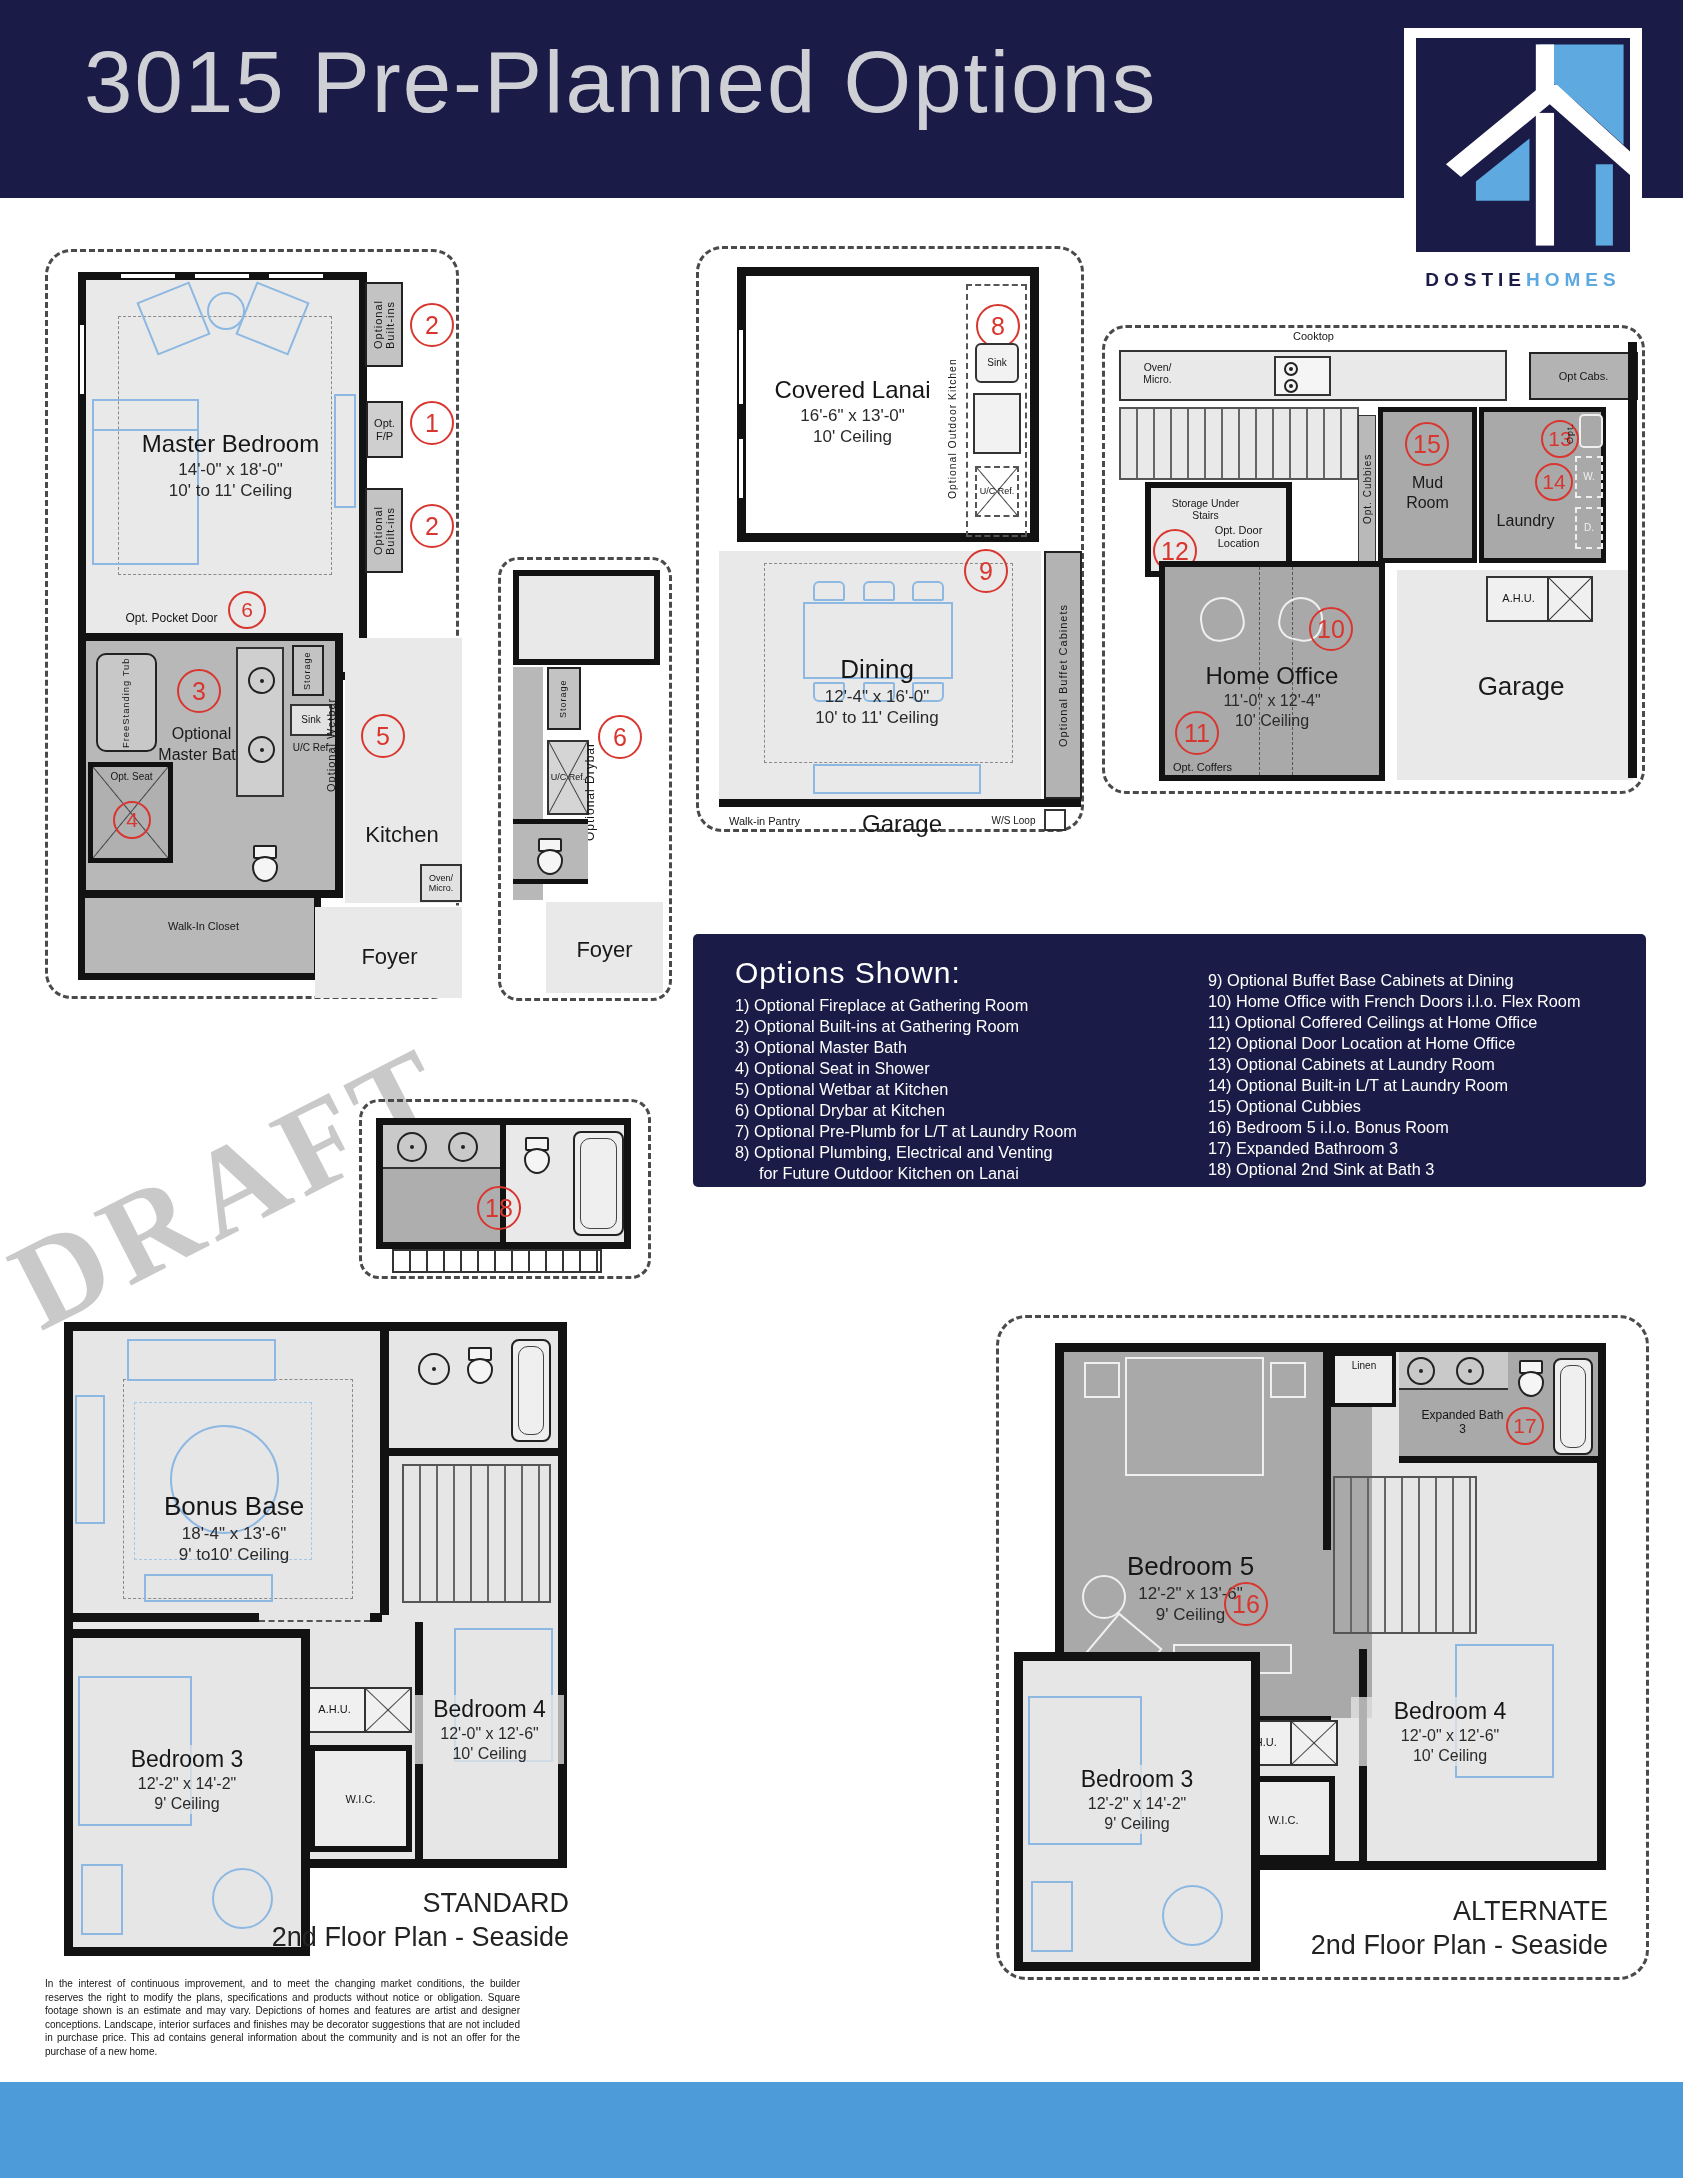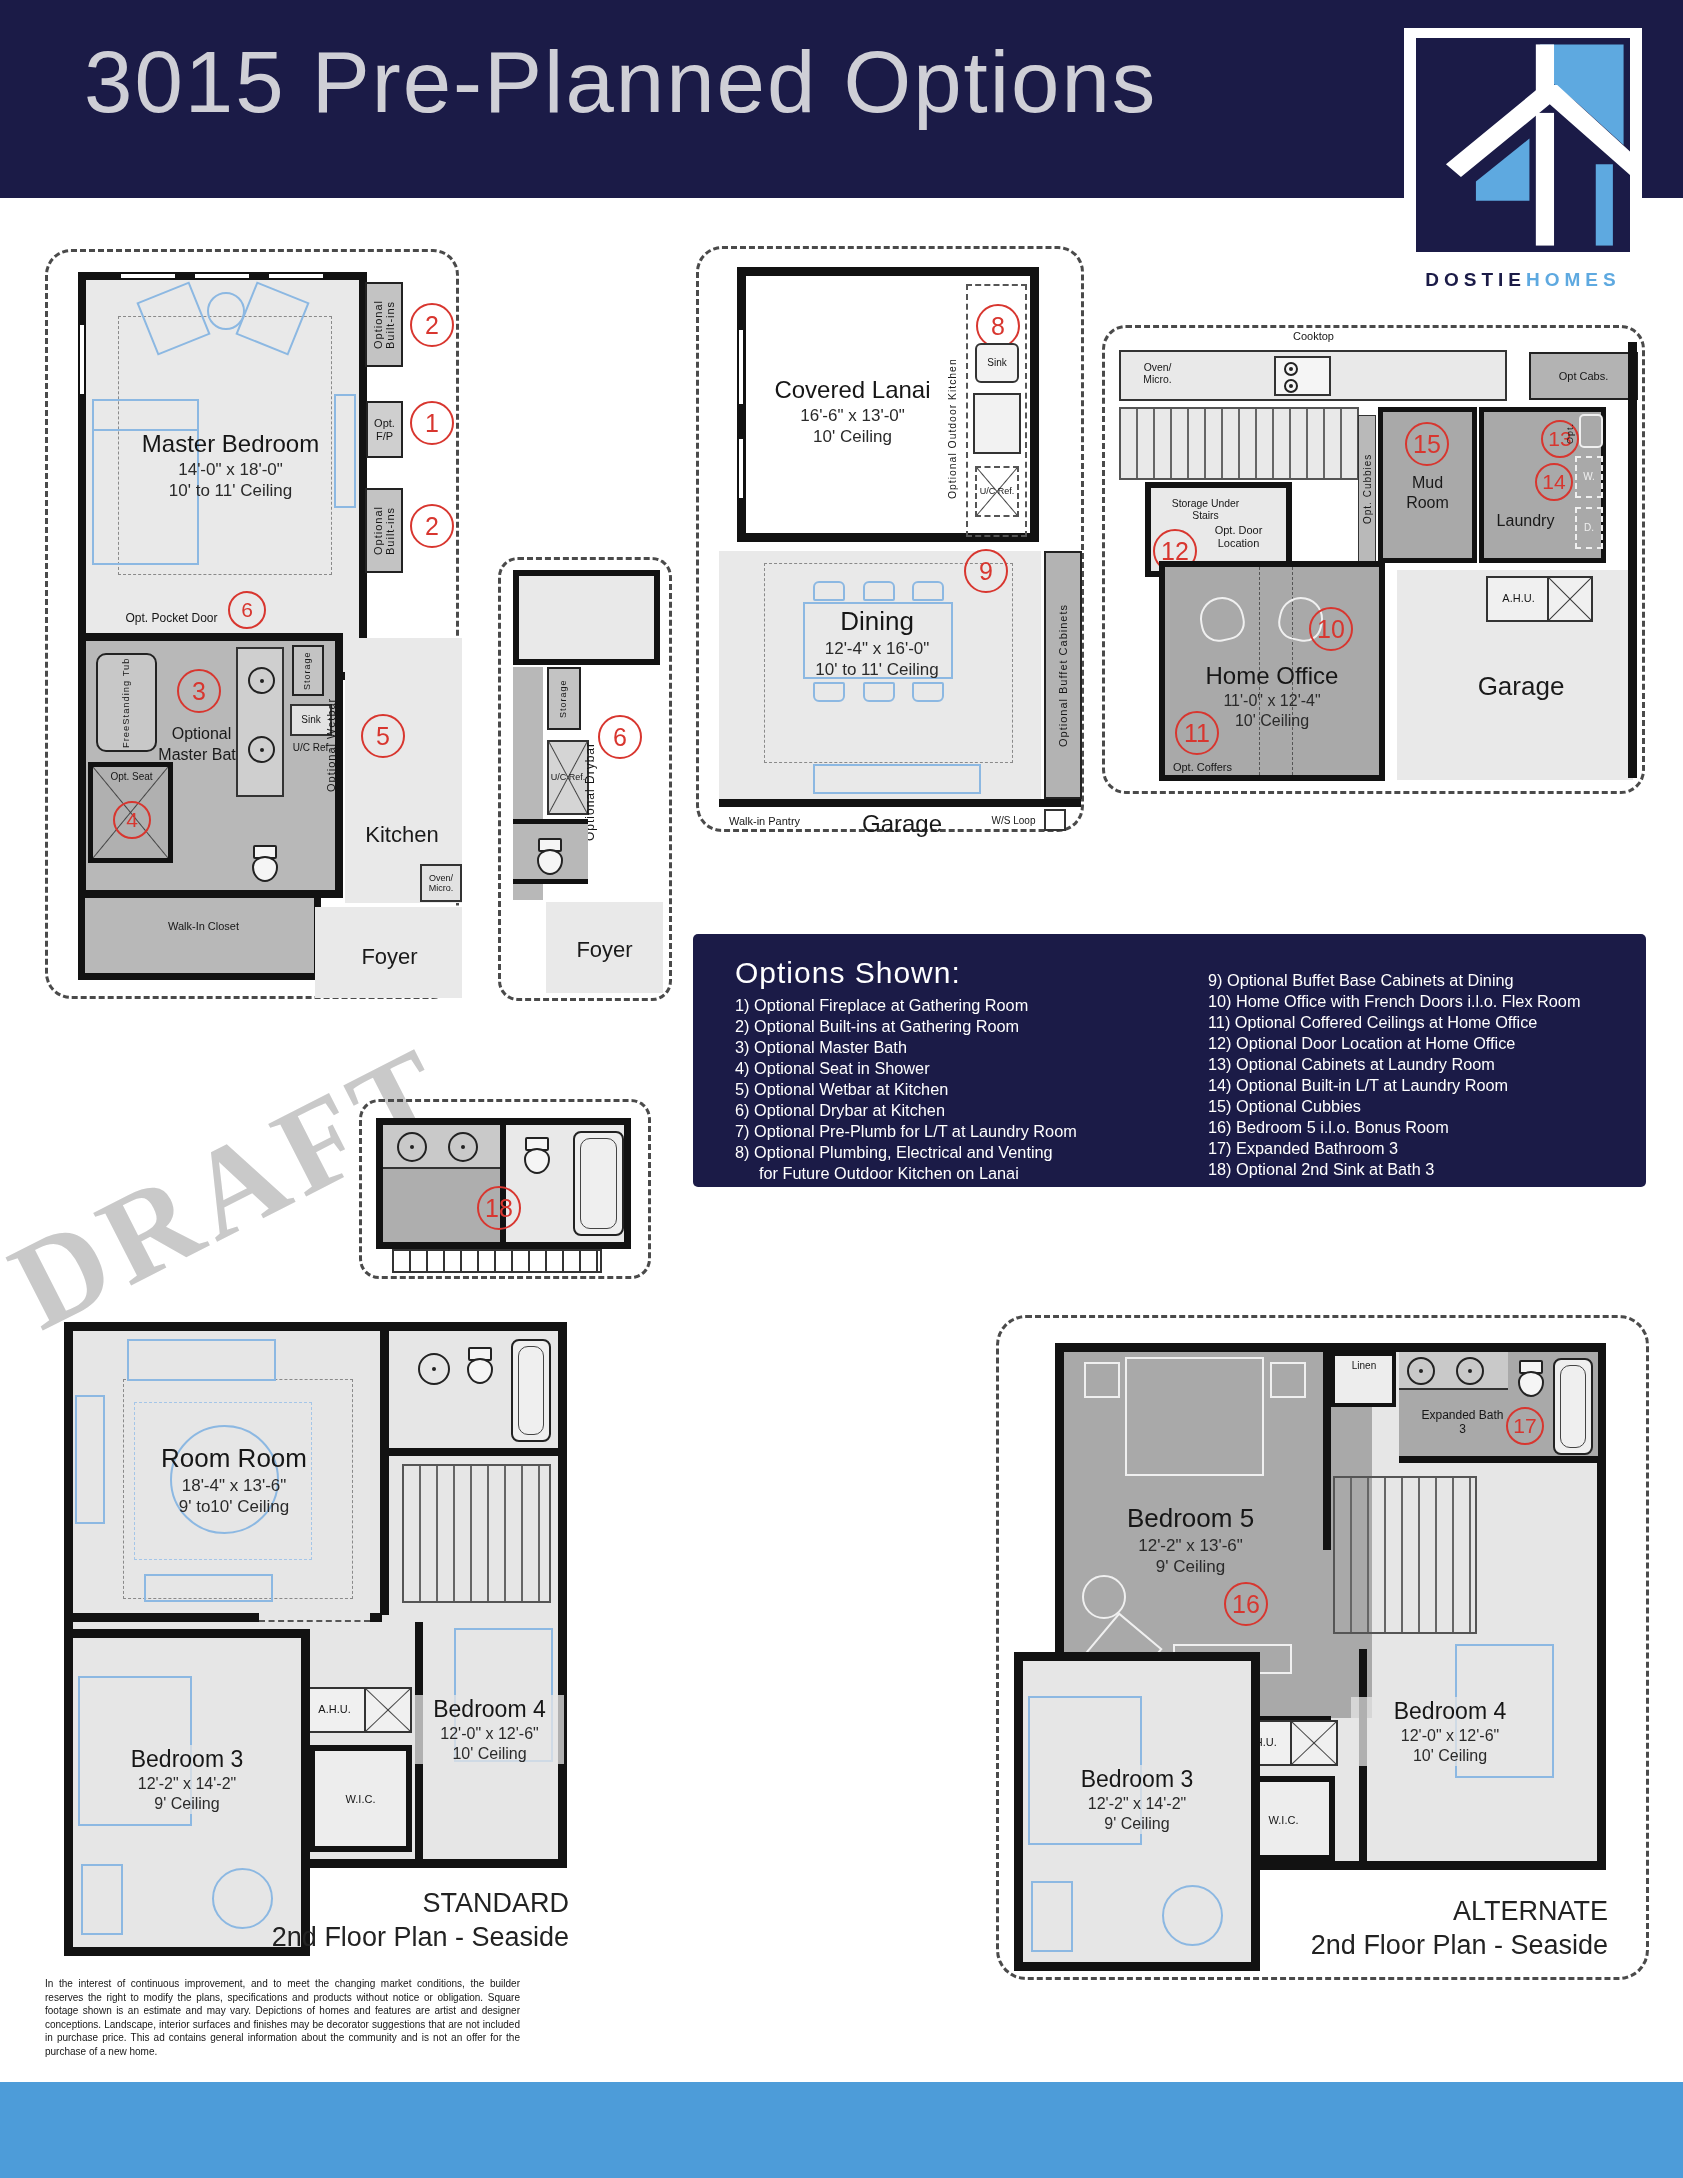--- a/index.html
+++ b/index.html
@@ -12,21 +12,21 @@
   .logo-box{left:1404px;top:28px;width:238px;height:269px;background:#fff;}
   .logo-art{left:12px;top:10px;width:214px;height:214px;}
   .brand{left:0;bottom:6px;width:100%;text-align:center;font-size:19px;font-weight:700;letter-spacing:5px;white-space:nowrap;}
   .brand .b1{color:#1b1b47;} .brand .b2{color:#5ea9e0;}
   
   .bound{border:3px dashed #4a4a4a;border-radius:26px;}
   .room{border:8px solid #121212;}
   .lgray{background:#e9e9e9;} .mgray{background:#b8b8b8;} .dgray{background:#a9a9a9;}
   .wall{background:#121212;}
   .rl{text-align:center;line-height:1.25;}
-  .rn{font-size:24px;color:#161616;} .rn.big{font-size:26px;}
+  .rn{font-size:24px;color:#161616;} .rn.big{font-size:26px;margin-top:48px;}
   .rd{font-size:17px;color:#2a2a2a;}
   .sm-lbl{font-size:11px;color:#161616;text-align:center;line-height:1.15;}
   .xs-lbl{font-size:10px;color:#161616;text-align:center;line-height:1.15;}
   .vt{writing-mode:vertical-rl;transform:rotate(180deg);display:flex;align-items:center;justify-content:center;
       font-size:11px;color:#161616;letter-spacing:1px;text-align:center;line-height:1.1;}
   .opt{display:flex;align-items:center;justify-content:center;width:44px;height:44px;border:2.5px solid #d8362f;
        border-radius:50%;color:#d8362f;font-size:25px;}
   .opt.s{width:38px;height:38px;font-size:21px;}
   .dashrect{border:1.5px dashed #8a8a8a;}
   .dashcol{border:2px dashed #555;}
@@ -304,21 +304,21 @@
 
   <div class="a" style="left:64px;top:1317px;width:510px;height:658px;">
     <div class="a room lgray" style="left:0;top:5px;width:503px;height:546px;border-width:9px;background:#e6e6e6;">
       <div class="a dashrect" style="left:50px;top:48px;width:230px;height:220px;"></div>
       <div class="a blue" style="left:54px;top:8px;width:149px;height:42px;"></div>
       <div class="a blue" style="left:2px;top:64px;width:30px;height:129px;"></div>
       <div class="a bluedash" style="left:61px;top:71px;width:178px;height:158px;"></div>
       <div class="a blue" style="left:97px;top:94px;width:109px;height:109px;border-radius:50%;"></div>
       <div class="a blue" style="left:71px;top:243px;width:129px;height:28px;"></div>
       <div class="a rl" style="left:35px;top:111px;width:252px;">
-        <div class="rn big">Room Room</div>
+        <div class="rn big">Bonus Base</div>
         <div class="rd">18'-4" x 13'-6"</div>
         <div class="rd">9' to10' Ceiling</div>
       </div>
       <div class="a wall" style="left:307px;top:0;width:9px;height:284px;"></div>
       <div class="a sinkc" style="left:345px;top:22px;width:32px;height:32px;"></div>
       <div class="a toilet" style="left:394px;top:16px;"></div>
       <div class="a tub" style="left:438px;top:8px;width:40px;height:103px;"></div>
       <div class="a wall" style="left:316px;top:117px;width:169px;height:8px;"></div>
       <div class="a stairs" style="left:329px;top:133px;width:149px;height:139px;"></div>
       <div class="a wall" style="left:0;top:282px;width:309px;height:9px;"></div>

